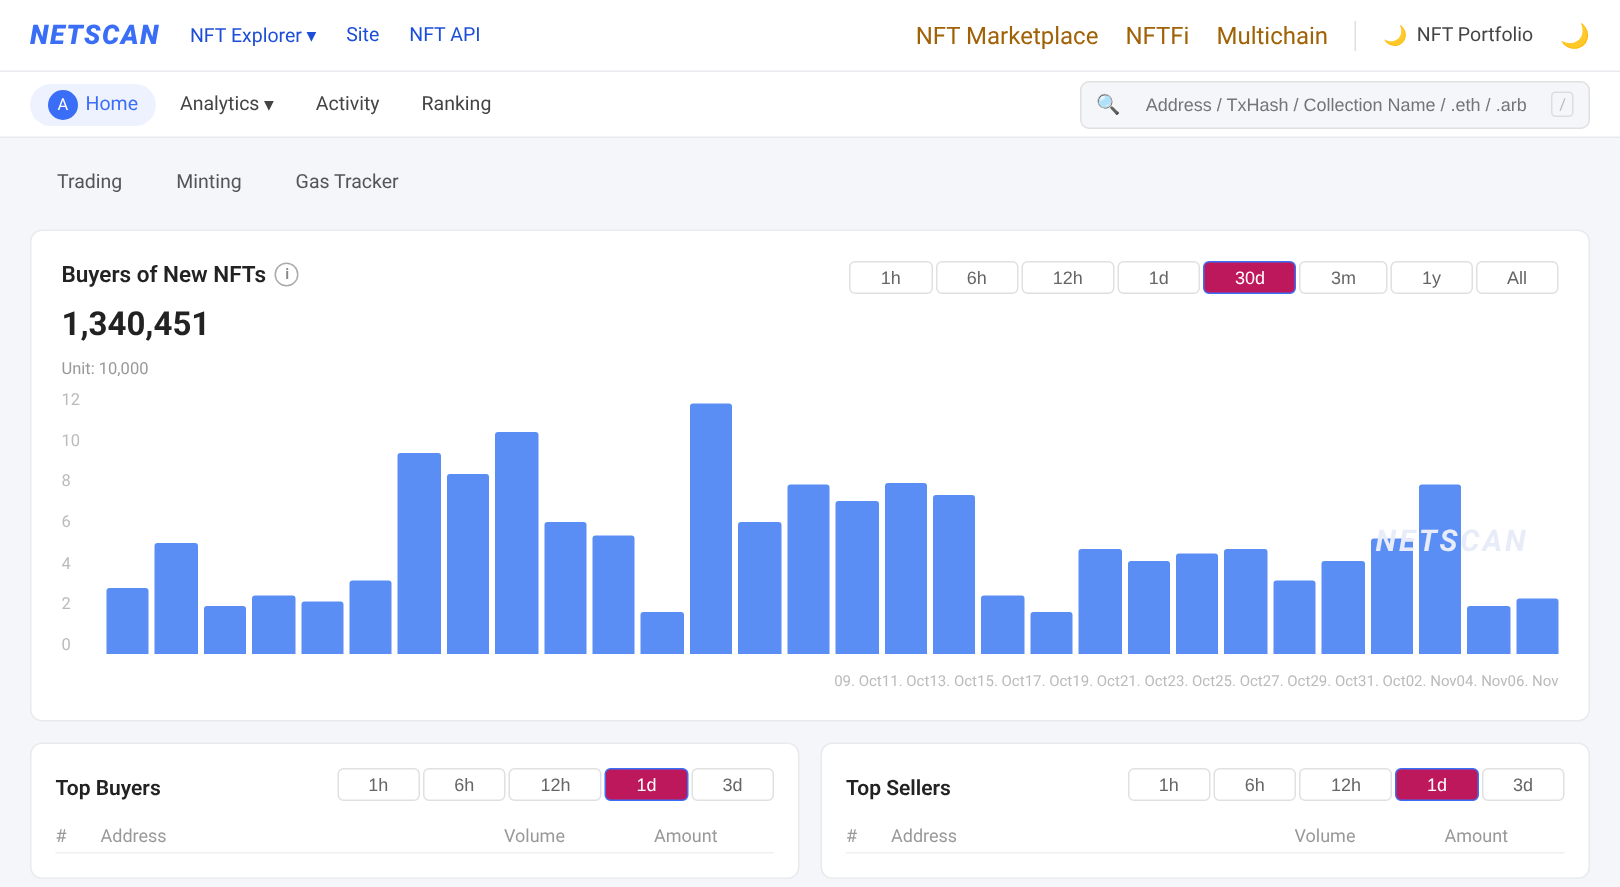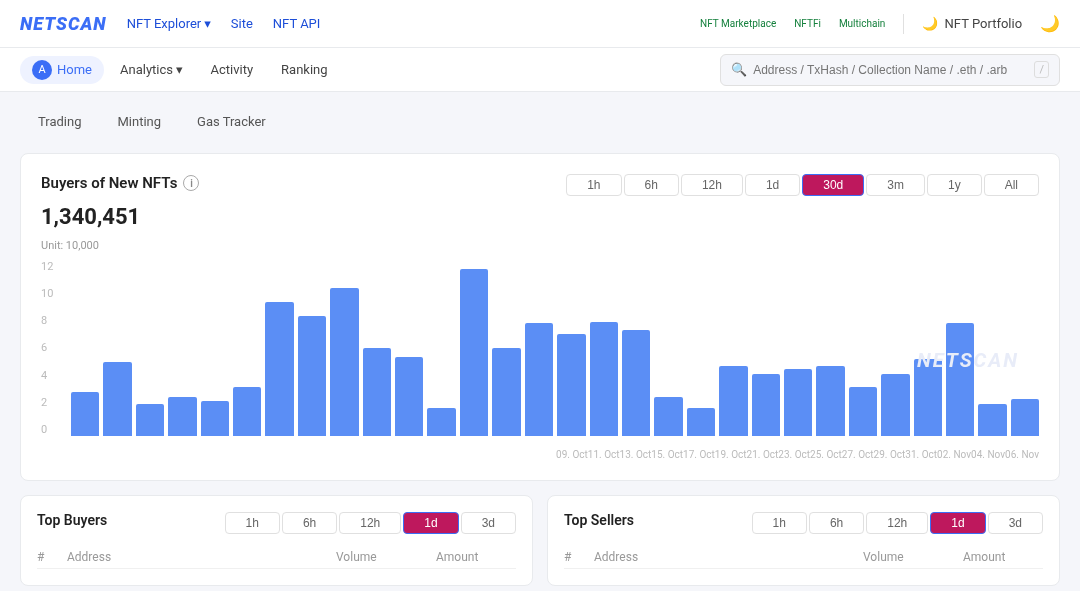--- a/index.html
+++ b/index.html
@@ -4,33 +4,33 @@
   <style>
     * { box-sizing: border-box; margin: 0; padding: 0; }
     body { font-family: -apple-system, BlinkMacSystemFont, 'Segoe UI', Roboto, sans-serif; background: #f5f6fa; color: #222; font-size: 14px; }
 
     
     .top-nav { display: flex; align-items: center; justify-content: space-between; background: #fff; padding: 0 20px; height: 48px; border-bottom: 1px solid #e8eaed; }
     .top-nav-left { display: flex; align-items: center; gap: 20px; }
     .logo { font-size: 18px; font-weight: 900; color: #3b6ef6; letter-spacing: 1px; font-style: italic; }
     .nav-link { font-size: 13px; color: #1d4ed8; cursor: pointer; display: flex; align-items: flex-end; gap: 3px; }
     .top-nav-right { display: flex; align-items: center; gap: 18px; }
-    .nav-link-right { font-size: 10px; color: #15803d; cursor: pointer; }
+    .nav-link-right { font-size: 16px; color: #a16207; cursor: pointer; }
     .divider-v { width: 1px; height: 20px; background: #e0e0e0; }
     .portfolio-btn { display: flex; align-items: center; gap: 6px; font-size: 13px; color: #444; cursor: pointer; }
     .moon-icon { font-size: 16px; color: #888; cursor: pointer; }
 
     
     .second-nav { display: flex; align-items: center; justify-content: space-between; background: #fff; padding: 0 20px; height: 44px; border-bottom: 1px solid #e8eaed; }
     .second-nav-left { display: flex; align-items: center; gap: 4px; }
     .home-btn { display: flex; align-items: center; gap: 5px; font-size: 13px; color: #3b6ef6; background: #eef2ff; border-radius: 20px; padding: 4px 12px; cursor: pointer; }
     .home-avatar { width: 20px; height: 20px; background: #3b6ef6; border-radius: 50%; display: flex; align-items: center; justify-content: center; color: #fff; font-size: 11px; }
     .second-nav-item { font-size: 13px; color: #444; cursor: pointer; padding: 0 12px; display: flex; align-items: center; gap: 3px; }
     .search-bar { display: flex; align-items: center; background: #f5f6fa; border: 1px solid #e0e0e0; border-radius: 6px; padding: 0 10px; height: 32px; width: 340px; gap: 6px; }
-    .search-bar input { background: transparent; border: none; outline: none; font-size: 12px; color: #888; width: 100%; }
+    .search-bar input { background: transparent; border: none; outline: none; font-size: 12px; color: #888; width: 100%; text-align: center; }
     .search-slash { font-size: 11px; color: #bbb; border: 1px solid #ddd; border-radius: 3px; padding: 1px 4px; }
 
     
     .page-content { padding: 14px 20px; }
 
     
     .tabs { display: flex; gap: 0; margin-bottom: 14px; border-bottom: none; }
     .tab { padding: 8px 18px; font-size: 13px; color: #555; cursor: pointer; border-bottom: 2px solid transparent; }
     .tab.active { color: #3b6ef6; border-bottom: 2px solid #3b6ef6; font-weight: 500; }
 
@@ -47,21 +47,21 @@
     .chart-area { position: relative; height: 200px; }
     .chart-watermark { position: absolute; right: 20px; top: 50%; transform: translateY(-50%); font-size: 20px; font-weight: 700; color: #e8ecf8; letter-spacing: 2px; font-style: italic; pointer-events: none; }
     .y-axis { position: absolute; left: 0; top: 0; bottom: 24px; display: flex; flex-direction: column-reverse; justify-content: space-between; font-size: 11px; color: #bbb; width: 24px; }
     .bars-area { position: absolute; left: 30px; right: 0; top: 0; bottom: 24px; display: flex; align-items: flex-end; gap: 4px; }
     .bar { flex: 1; background: #5b8ef5; border-radius: 2px 2px 0 0; min-width: 4px; }
     .x-axis { position: absolute; bottom: 0; left: 30px; right: 0; display: flex; justify-content: flex-end; font-size: 10px; color: #bbb; }
 
     
     .bottom-cards { display: flex; gap: 14px; }
     .bottom-card { flex: 1; background: #fff; border: 1px solid #e8eaed; border-radius: 8px; padding: 16px; }
-    .bottom-card-header { display: flex; align-items: flex-start; justify-content: space-between; margin-bottom: 12px; }
+    .bottom-card-header { display: flex; align-items: flex-end; justify-content: space-between; margin-bottom: 12px; }
     .bottom-card-title { font-size: 14px; font-weight: 600; }
     .table-header { display: grid; grid-template-columns: 30px 1fr 100px 80px; font-size: 12px; color: #999; padding: 4px 0; border-bottom: 1px solid #f0f0f0; }
   </style>
 </head>
 <body>
 
 <nav class="top-nav">
   <div class="top-nav-left">
     <span class="logo">NETSCAN</span>
     <span class="nav-link">

